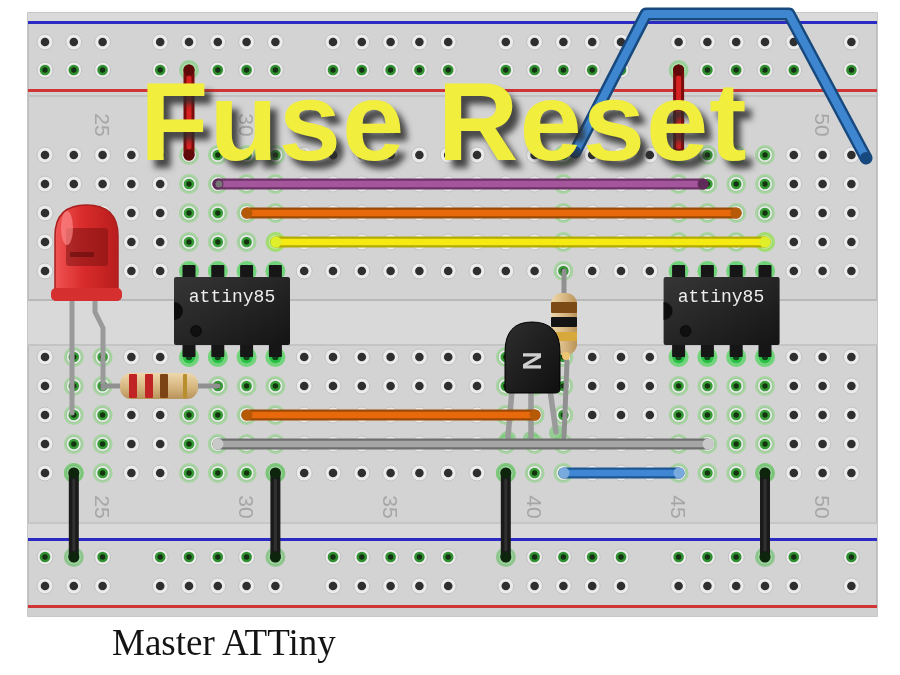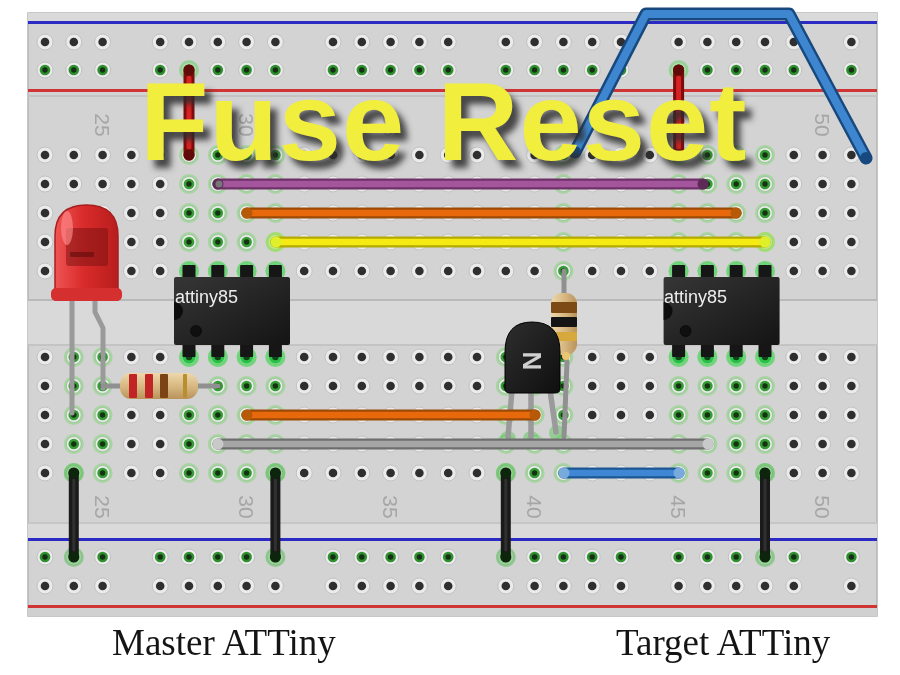--- a/index.html
+++ b/index.html
@@ -5,21 +5,21 @@
   html,body{margin:0;padding:0;background:#ffffff;}
   #stage{position:relative;width:900px;height:675px;background:#ffffff;overflow:hidden;
          font-family:"Liberation Sans",sans-serif;}
   #bb{position:absolute;left:0;top:0;z-index:1;}
   .overlay{position:absolute;z-index:2;}
   #title{left:140px;top:66px;font-weight:bold;font-size:112px;line-height:1;
          letter-spacing:1px;white-space:nowrap;}
   .caption{top:621px;font-size:37px;color:#141414;white-space:nowrap;font-family:Liberation Serif, serif;}
   #caption-master{left:112px;}
   #caption-target{left:616px;}
-  .chip-label{top:287px;width:114px;font-family:Liberation Sans, sans-serif;
+  .chip-label{top:287px;width:114px;text-align:center;font-family:Liberation Mono, monospace;
               font-size:18px;color:#ededed;}
   #chip-label-1{left:175px;}
   #chip-label-2{left:664px;}
   #transistor-letter{left:512px;top:344px;width:40px;height:34px;line-height:34px;
       text-align:center;font-weight:bold;font-size:26px;color:#cfcfcf;transform:rotate(90deg);}
 </style>
 </head>
 <body>
 
 <div id="stage">
@@ -1275,14 +1275,13 @@
       <polyline points="575,152 646,14 789,14 866,158" fill="none" stroke="#17497f" stroke-width="13" stroke-linecap="round" stroke-linejoin="round"></polyline>
       <polyline points="575,152 646,14 789,14 866,158" fill="none" stroke="#3e86d0" stroke-width="8" stroke-linecap="round" stroke-linejoin="round"></polyline>
       <circle cx="575" cy="152" r="6" fill="#17497f"></circle>
       <circle cx="866" cy="158" r="6" fill="#17497f"></circle>
     </svg>
   <div id="title" class="overlay" style="color: rgb(241, 238, 61); text-shadow: rgba(45, 45, 45, 0.85) 7px 8px 6px;">Fuse Reset</div>
   <div id="chip-label-1" class="overlay chip-label">attiny85</div>
   <div id="chip-label-2" class="overlay chip-label">attiny85</div>
   <div id="transistor-letter" class="overlay">N</div>
   <div id="caption-master" class="overlay caption">Master ATTiny</div>
-  <div id="caption-target" class="overlay caption">Target ATTiny</div>
 </div>
 
 </body></html>

